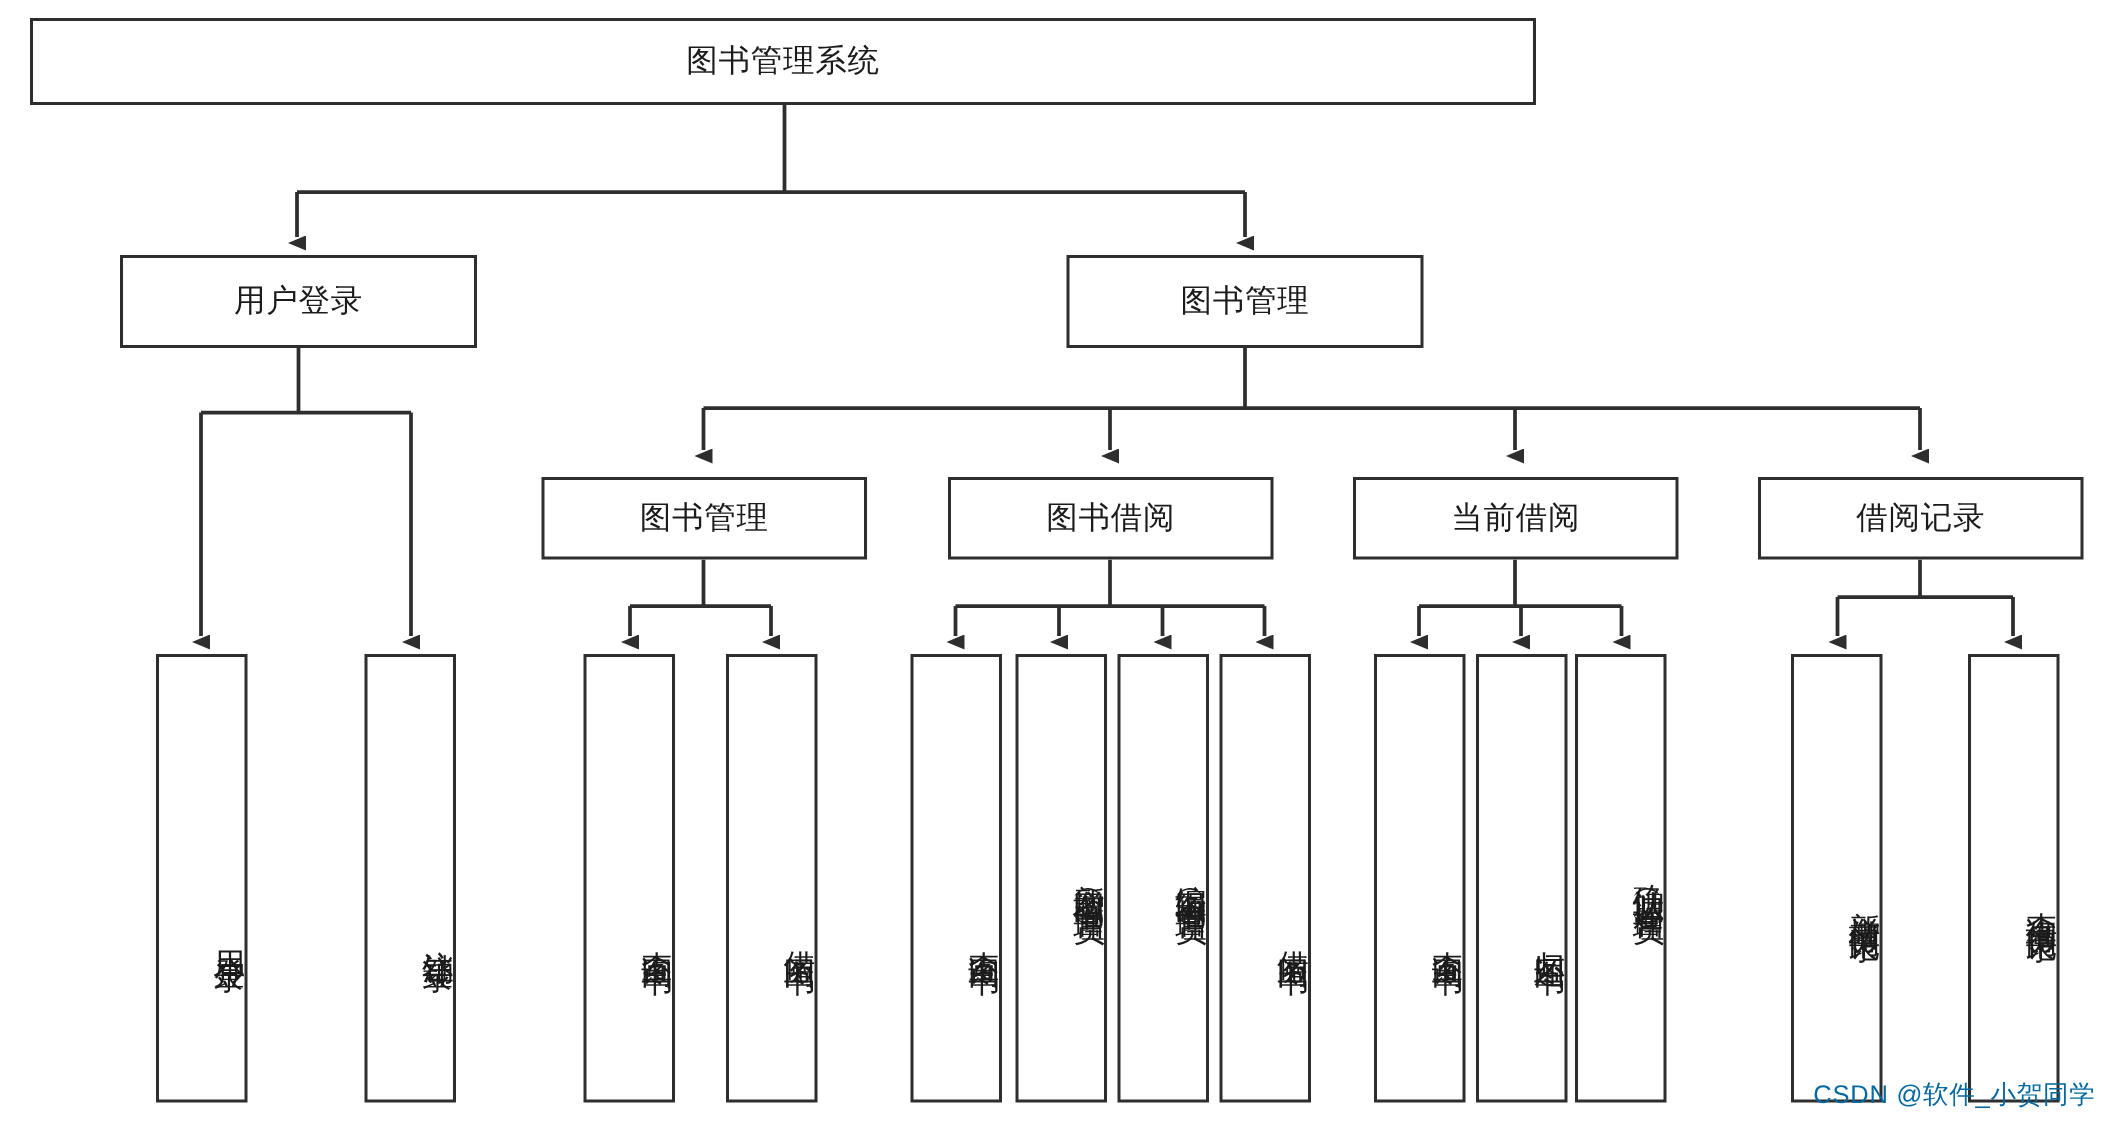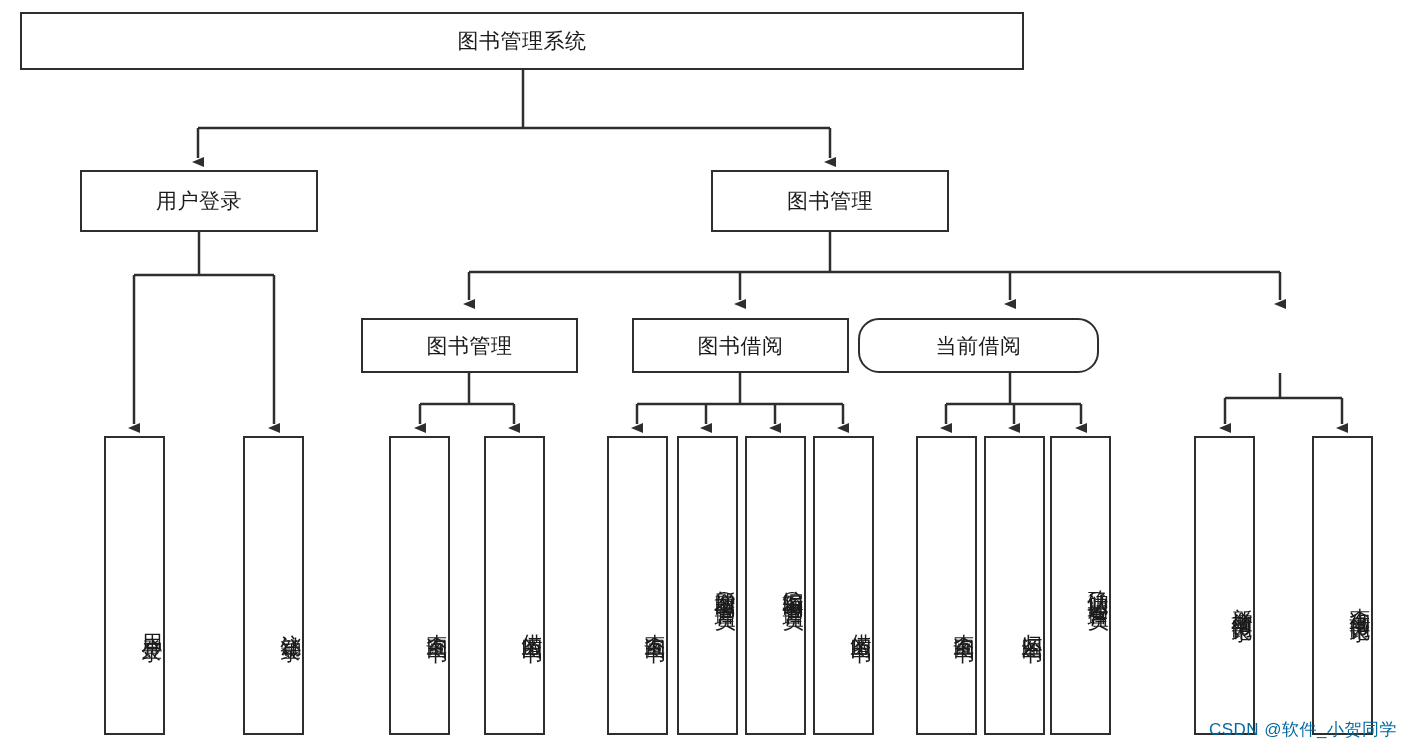--- a/index.html
+++ b/index.html
@@ -130,22 +130,25 @@
   <div class="node horiz" style="left:711px; top:170px; width:238px; height:62px;">
     <span>图书管理</span>
   </div>
 
   <div class="node horiz" style="left:361px; top:318px; width:217px; height:55px;">
     <span>图书管理</span>
   </div>
   <div class="node horiz" style="left:632px; top:318px; width:217px; height:55px;">
     <span>图书借阅</span>
   </div>
-  <div class="node horiz" style="left:858px; top:318px; width:241px; height:55px;border-radius:21px;">
+  <div class="node horiz" style="left:902px; top:318px; width:217px; height:55px;">
     <span>当前借阅</span>
+  </div>
+  <div class="node horiz" style="left:1172px; top:318px; width:217px; height:55px;">
+    <span>借阅记录</span>
   </div>
 
   <div class="node vert" style="left:104px; top:436px; width:61px; height:299px; padding-top:80px;">
     <span>用户登录</span>
   </div>
   <div class="node vert" style="left:243px; top:436px; width:61px; height:299px; padding-top:80px;">
     <span>注销登录</span>
   </div>
 
   <div class="node vert" style="left:389px; top:436px; width:61px; height:299px; padding-top:80px;">

